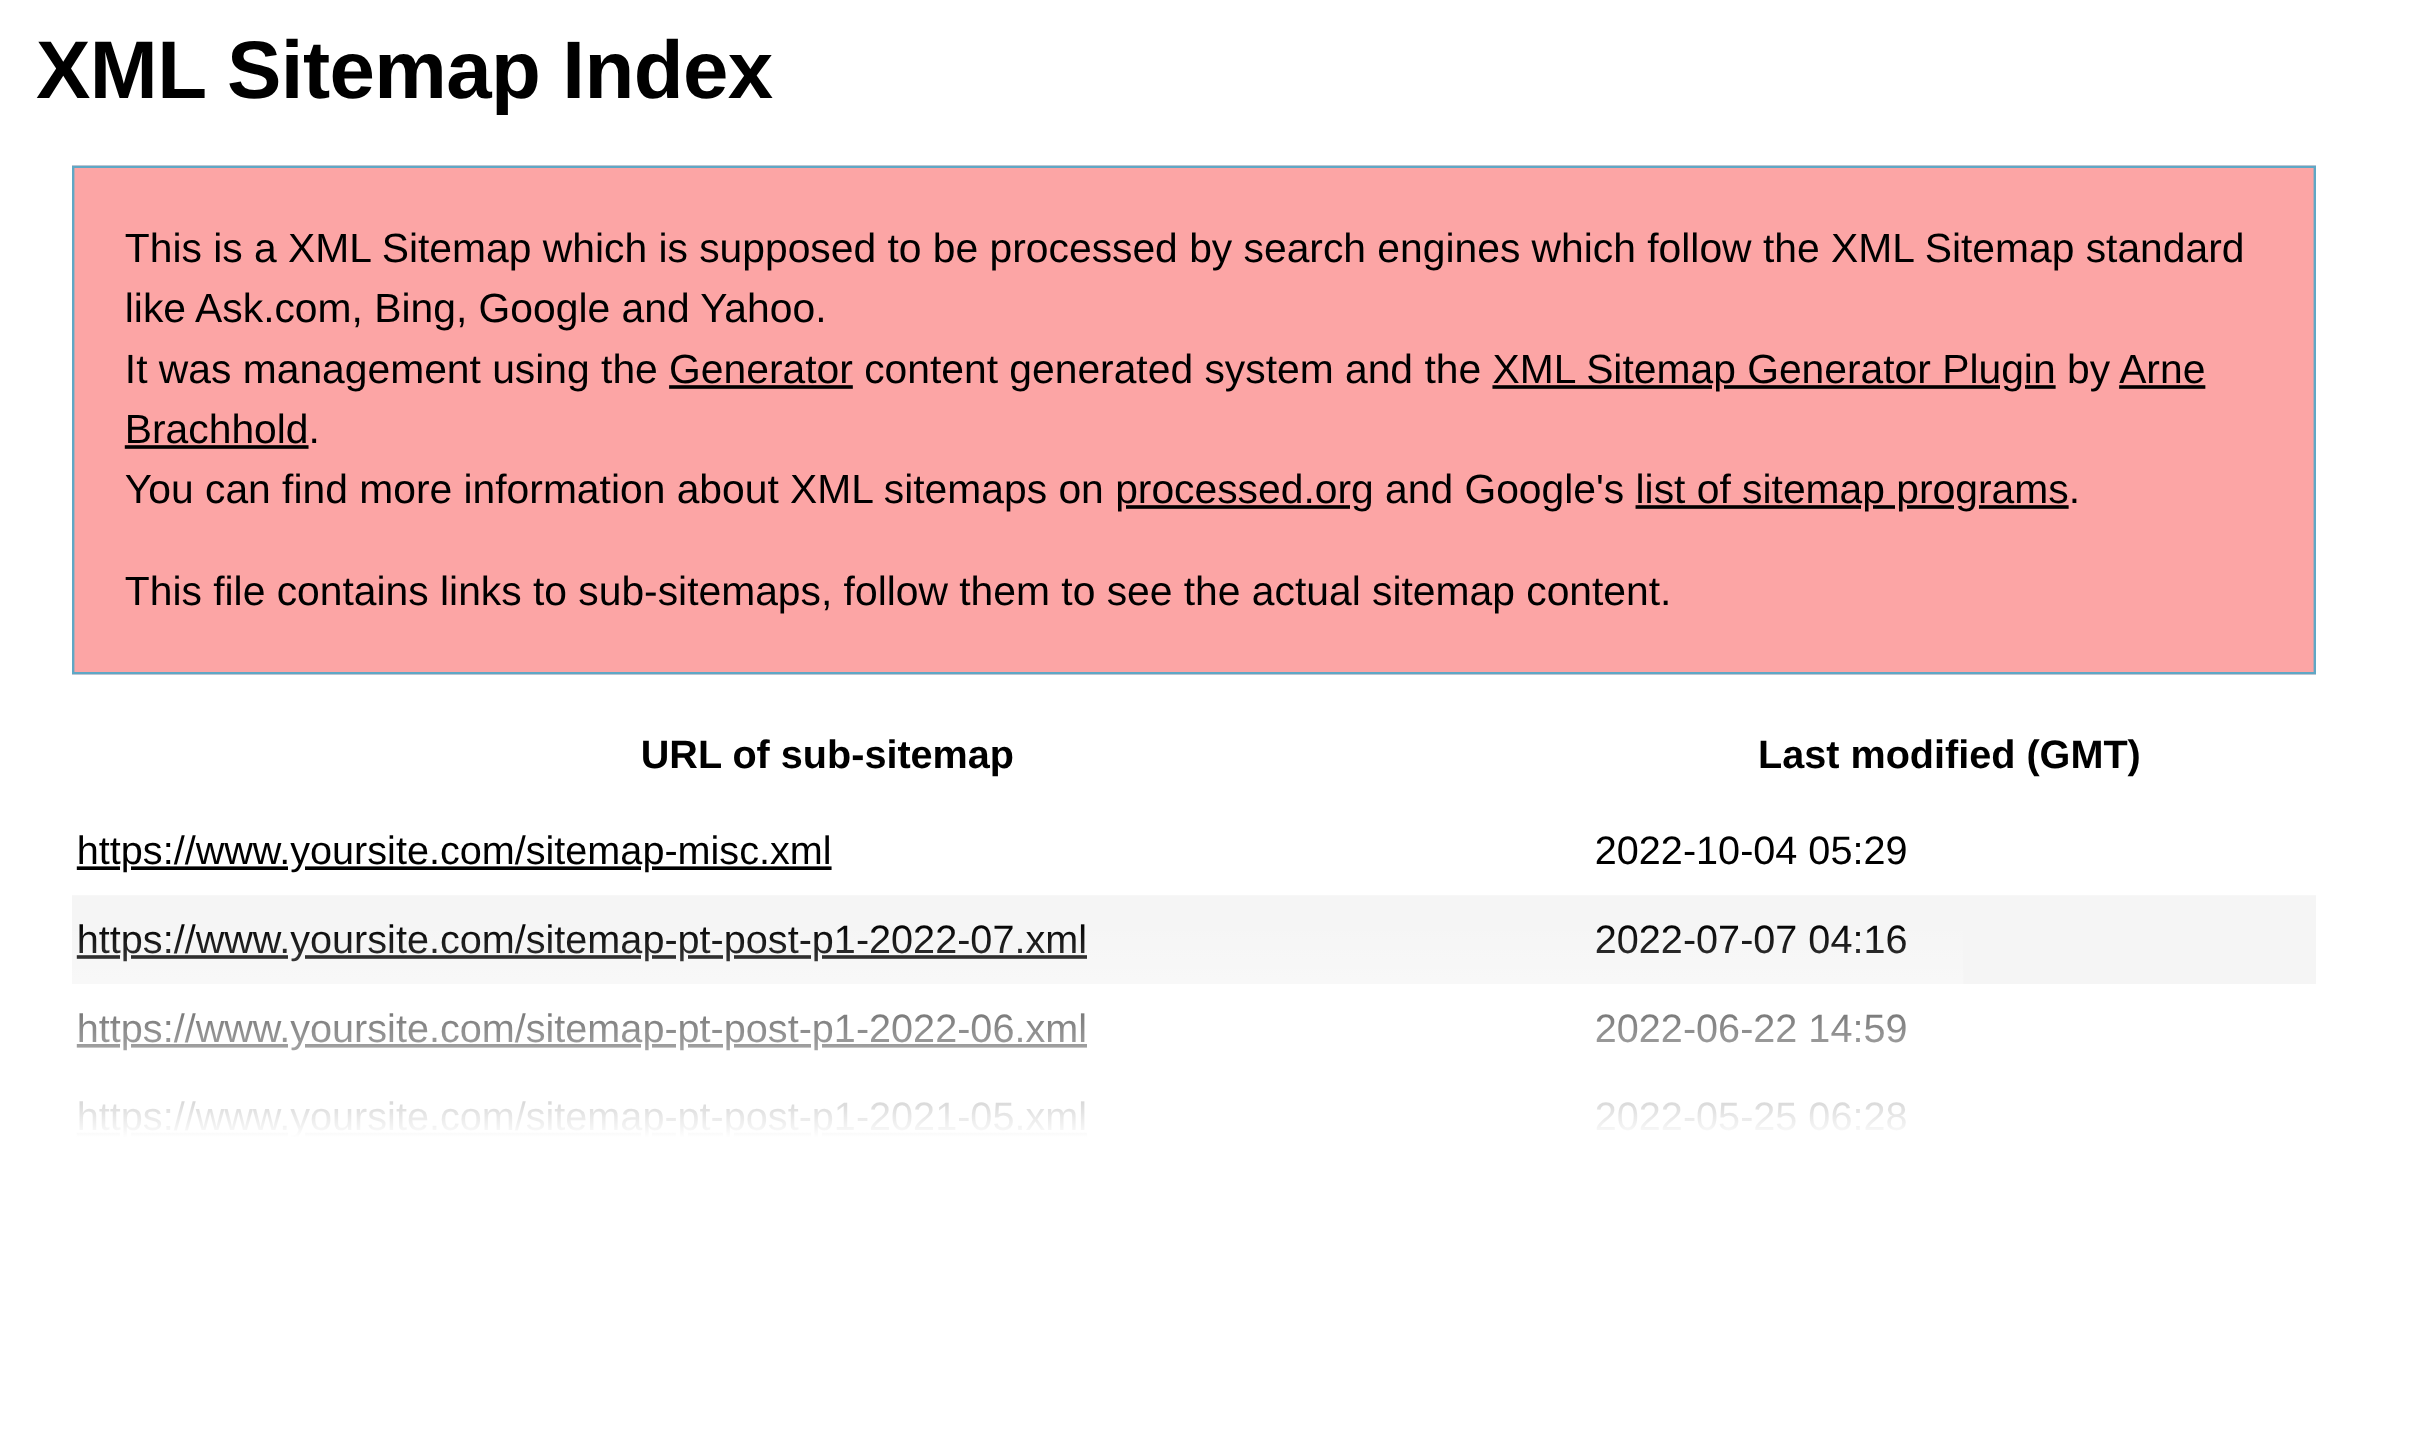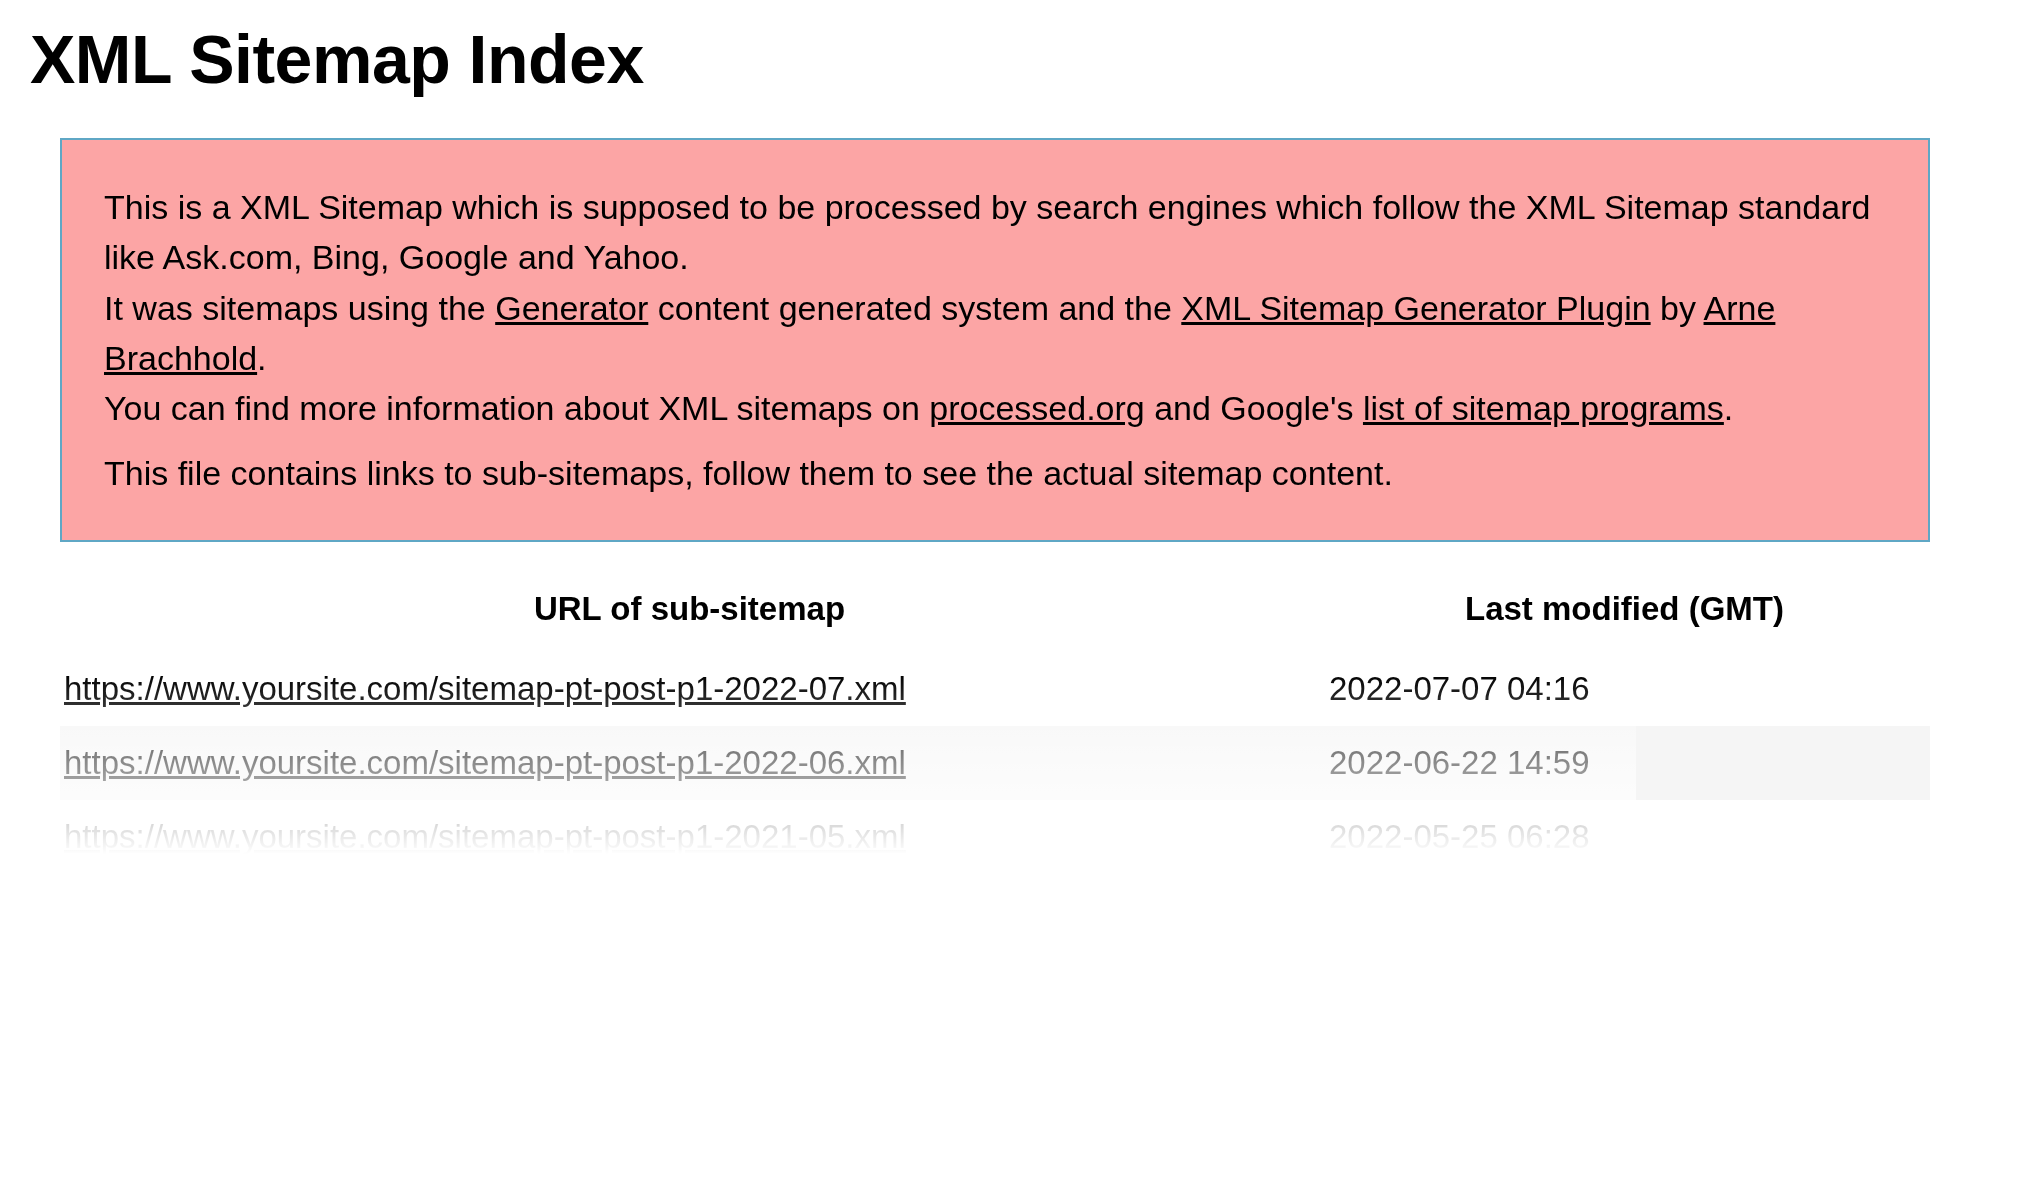--- a/index.html
+++ b/index.html
@@ -28,21 +28,21 @@
     background: #fca5a5;
     padding: 42px 42px 42px 42px;
     font-size: 34px;
     line-height: 1.48;
   }
   .intro-box a {
     color: #000;
     text-decoration: underline;
   }
   .intro-box p { margin: 0; }
-  .intro-box .p2 { margin-top: 14px; }
+  .intro-box .p2 { margin-top: 34px; }
   .tbl {
     margin-left: 30px;
     width: 1870px;
     border-collapse: collapse;
     margin-top: 38px;
     font-size: 33px;
   }
   .tbl th {
     text-align: center;
     font-weight: 800;
@@ -79,35 +79,39 @@
 <body>
 
 <div class="wrap">
 
   <h1>XML Sitemap Index</h1>
 
   <div class="intro-box">
     <p>
       <span>This is a XML Sitemap which is supposed to be processed by search engines which follow the XML Sitemap standard like </span><span>Ask.com</span><span>, </span><span>Bing</span><span>, </span><span>Google</span><span> and </span><span>Yahoo</span><span>.</span>
       <br>
-      <span>It was sitemaps using the </span><a href="#">Generator</a><span> content generated system and the </span><a href="#">XML Sitemap Generator Plugin</a><span> by </span><a href="#">Arne Brachhold</a><span>.</span>
+      <span>It was management using the </span><a href="#">Generator</a><span> content generated system and the </span><a href="#">XML Sitemap Generator Plugin</a><span> by </span><a href="#">Arne Brachhold</a><span>.</span>
       <br>
       <span>You can find more information about XML sitemaps on </span><a href="#">processed.org</a><span> and Google's </span><a href="#">list of sitemap programs</a><span>.</span>
     </p>
     <p class="p2">This file contains links to sub-sitemaps, follow them to see the actual sitemap content.</p>
   </div>
 
   <table class="tbl">
     <thead>
       <tr>
         <th class="col-url">URL of sub-sitemap</th>
         <th>Last modified (GMT)</th>
       </tr>
     </thead>
     <tbody>
+      <tr>
+        <td><a href="#">https://www.yoursite.com/sitemap-misc.xml</a></td>
+        <td>2022-10-04 05:29</td>
+      </tr>
       <tr>
         <td><a href="#">https://www.yoursite.com/sitemap-pt-post-p1-2022-07.xml</a></td>
         <td>2022-07-07 04:16</td>
       </tr>
       <tr>
         <td><a href="#">https://www.yoursite.com/sitemap-pt-post-p1-2022-06.xml</a></td>
         <td>2022-06-22 14:59</td>
       </tr>
       <tr>
         <td><a href="#">https://www.yoursite.com/sitemap-pt-post-p1-2021-05.xml</a></td>

